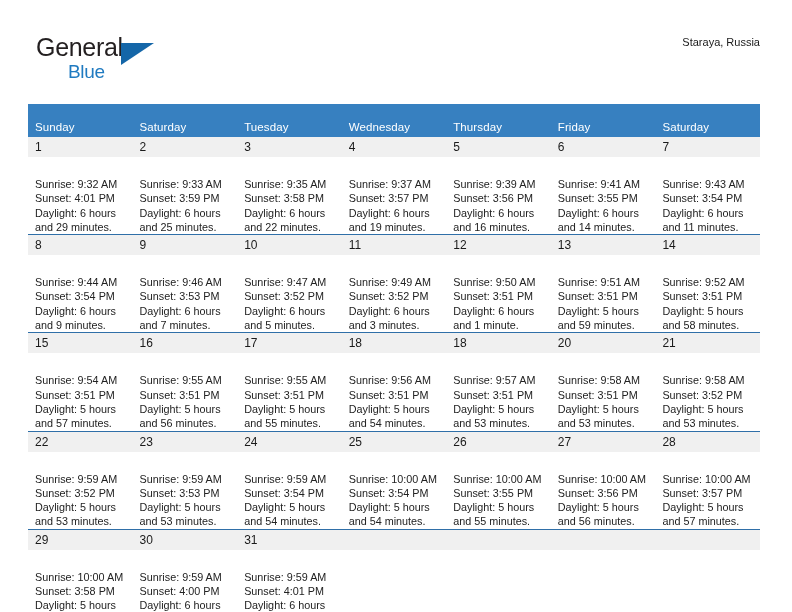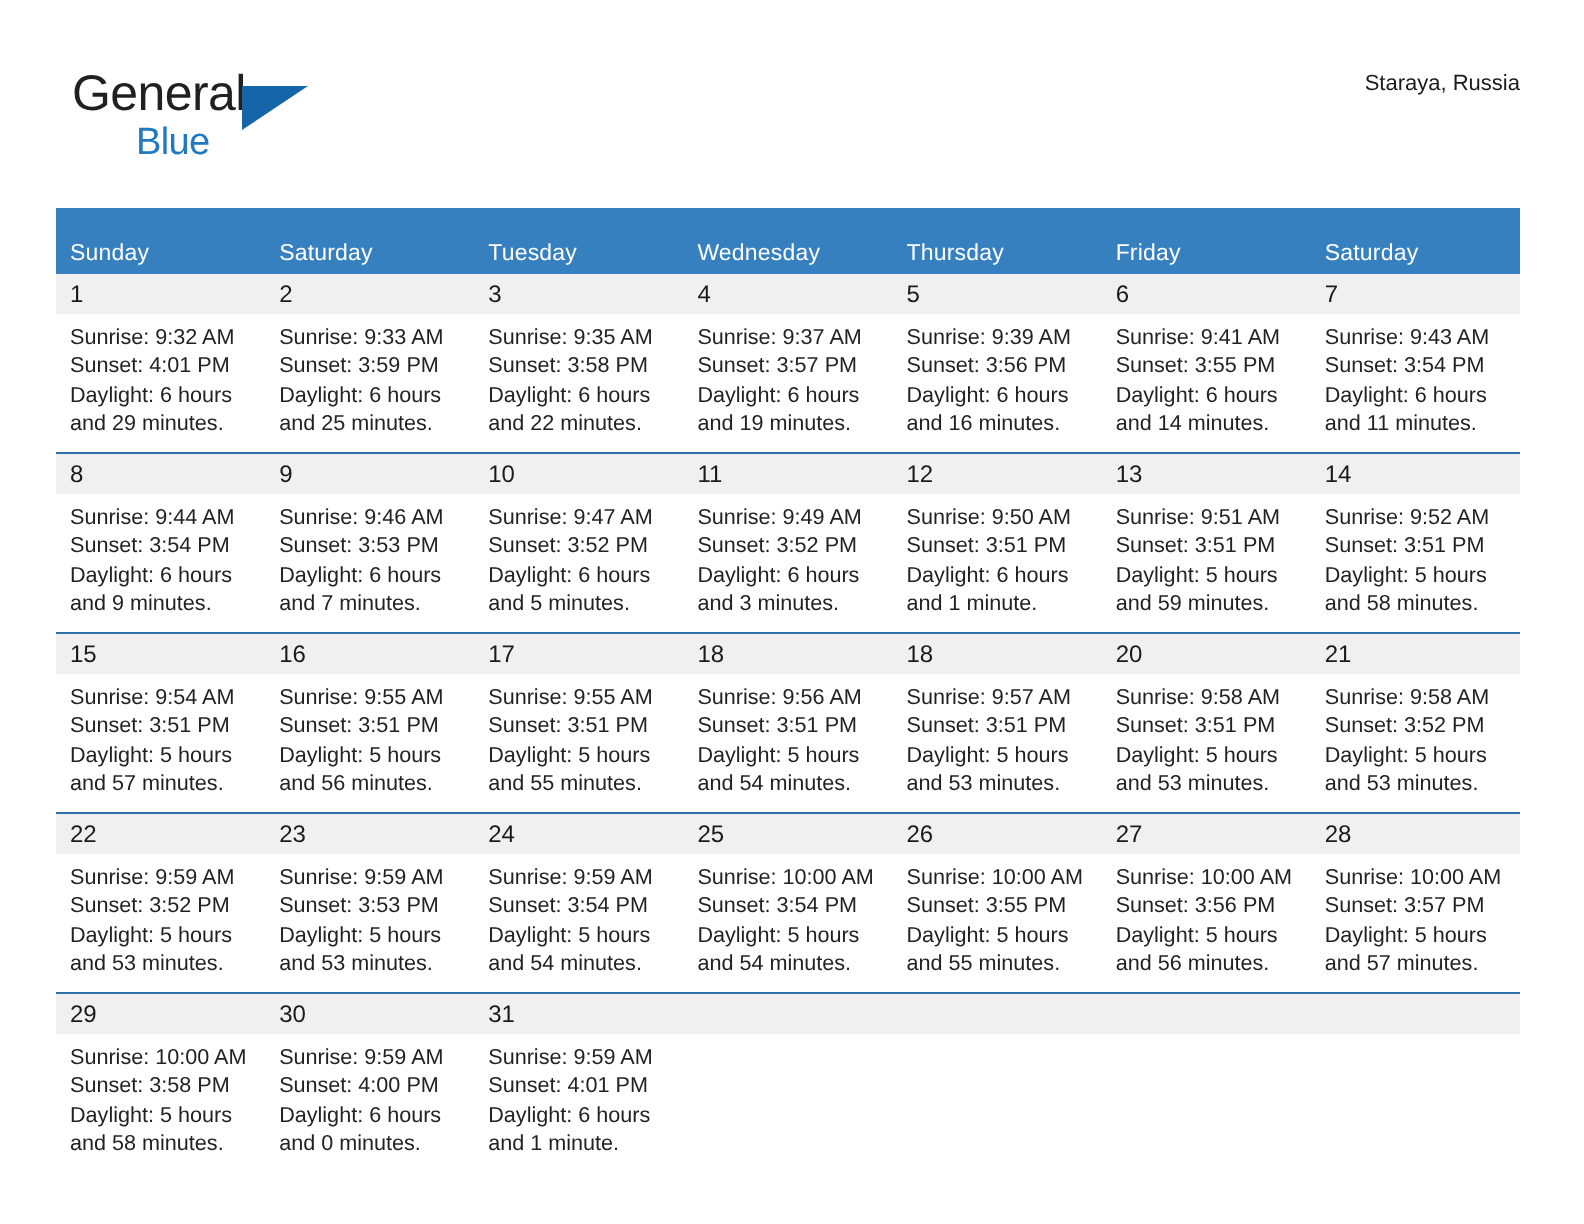--- a/index.html
+++ b/index.html
@@ -129,21 +129,21 @@
     font-size: 12px;
     color: #1a1a1a;
     padding: 3px 0 3px 7px;
     height: 14px;
     line-height: 14px;
   }
   td.empty .daynum {
     background: #f0f0f0;
   }
   .details {
-    padding: 5px 4px 0 7px;
+    padding: 20px 4px 0 7px;
     font-size: 10.8px;
     line-height: 14.3px;
     color: #222222;
   }
   .details div { white-space: nowrap; }
 </style>
 </head>
 <body>
 
 <div class="page">

